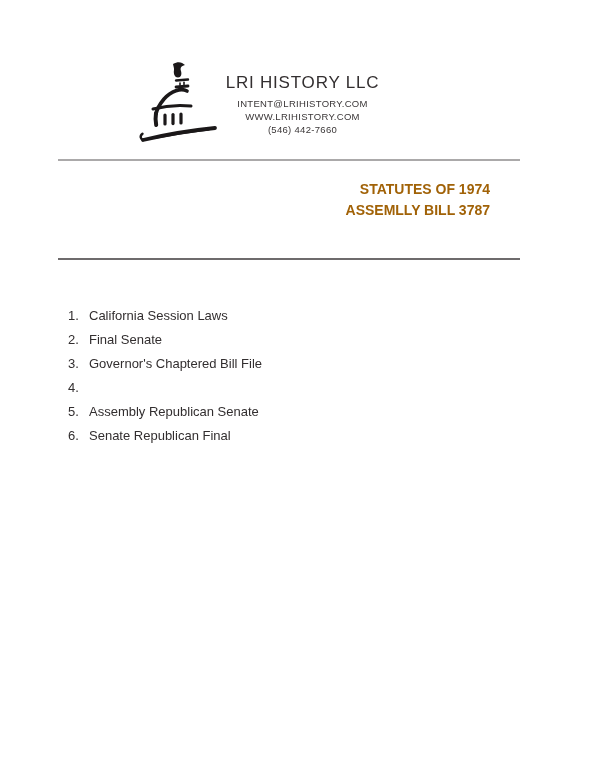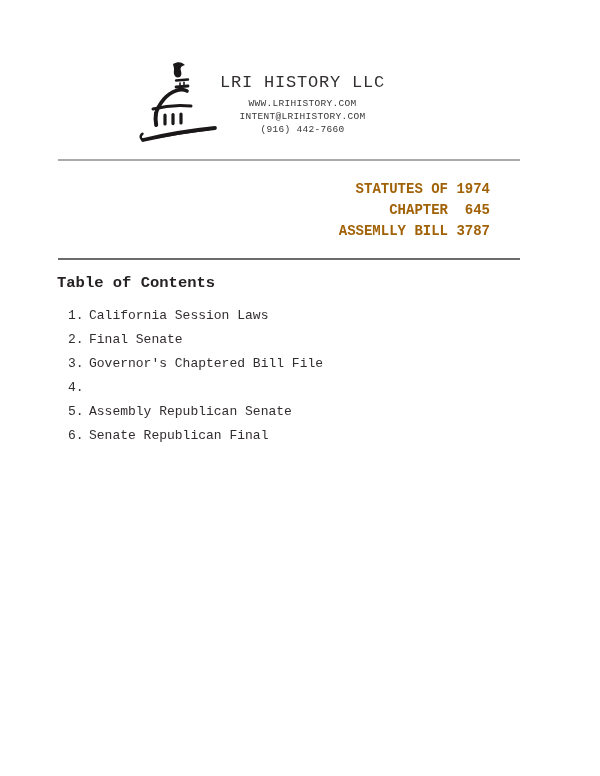--- a/index.html
+++ b/index.html
@@ -5,21 +5,21 @@
   html, body {
     margin: 0;
     padding: 0;
     background: #ffffff;
   }
   .page {
     position: relative;
     width: 600px;
     height: 776px;
     background: #ffffff;
-    font-family: Liberation Mono, monospace;
+    font-family: Liberation Sans, sans-serif;
     overflow: hidden;
   }
 
   
   .logo {
     position: absolute;
     left: 135px;
     top: 55px;
     width: 100px;
     height: 95px;
@@ -138,36 +138,34 @@
       <path d="M46,59 L46,68" stroke-width="3.2"></path>
 
       <path d="M8,85 C25,81 55,75.5 80,73" stroke-width="3.8"></path>
       <path d="M8.5,85 C5.5,84.3 4.5,81 7.5,78.8" stroke-width="2.4"></path>
       <path d="M22,82.4 C42,78.6 60,76 74,74.4" stroke-width="2"></path>
     </g>
   </svg>
 
   <div class="company-block">
     <div class="company-name">LRI HISTORY LLC</div>
+    <div class="contact-line">INTENT@LRIHISTORY.COM</div>
     <div class="contact-line">WWW.LRIHISTORY.COM</div>
-    <div class="contact-line">INTENT@LRIHISTORY.COM</div>
-    <div class="contact-line">(916) 442-7660</div>
+    <div class="contact-line">(546) 442-7660</div>
   </div>
 
   <div class="rule rule-top"></div>
 
   <div class="ref-block">
     <div class="ref-line">STATUTES OF 1974</div>
-    <div class="ref-line">CHAPTER  645</div>
     <div class="ref-line">ASSEMLLY BILL 3787</div>
   </div>
 
   <div class="rule rule-bottom"></div>
 
-  <div class="toc-heading">Table of Contents</div>
 
   <div class="toc-list">
     <div class="toc-item">
       <span class="toc-num">1.</span>
       <span class="toc-label">California Session Laws</span>
     </div>
     <div class="toc-item">
       <span class="toc-num">2.</span>
       <span class="toc-label">Final Senate</span>
     </div>

